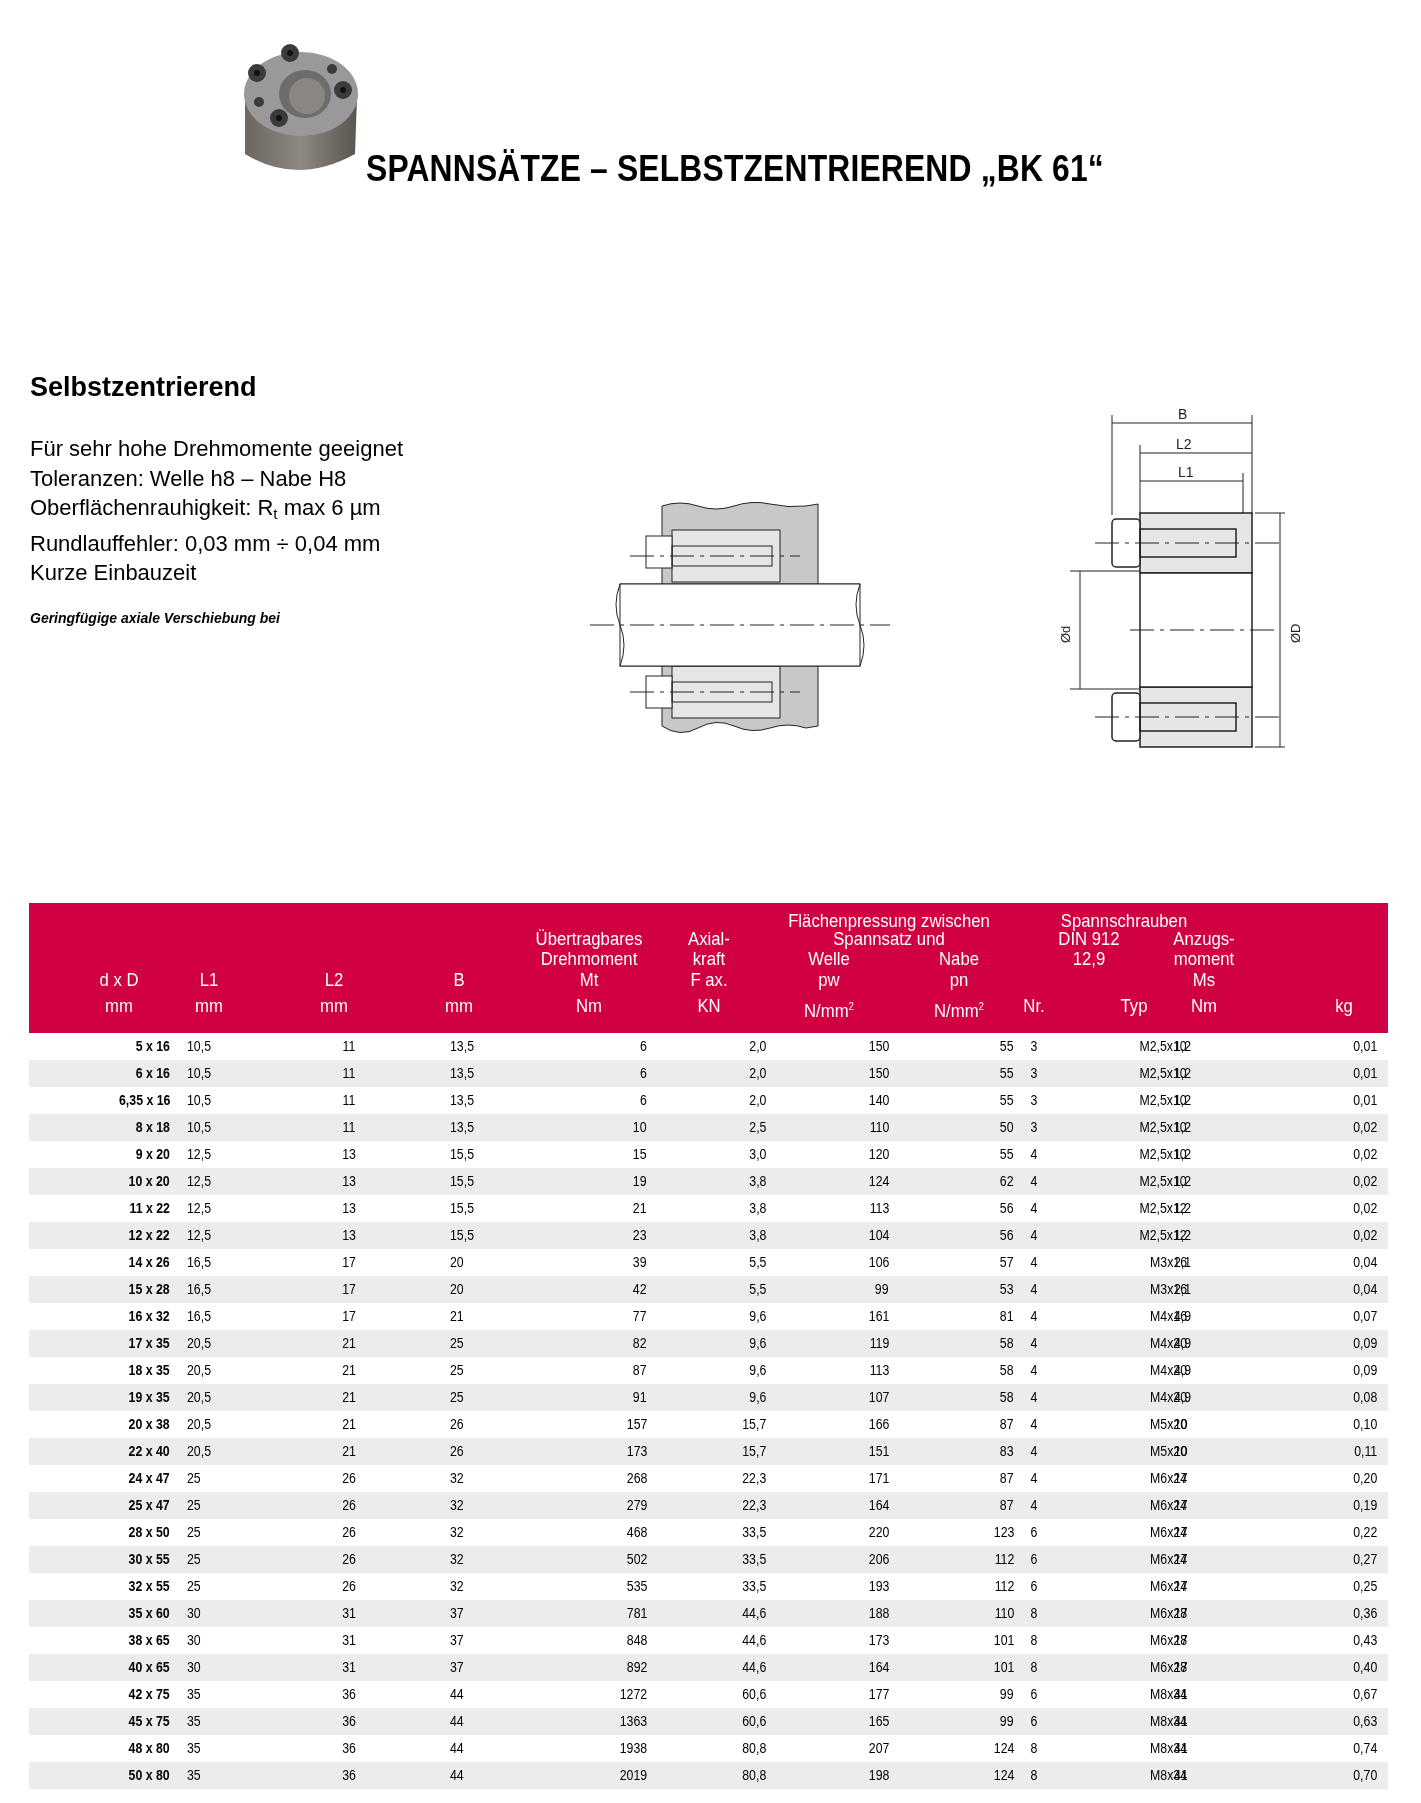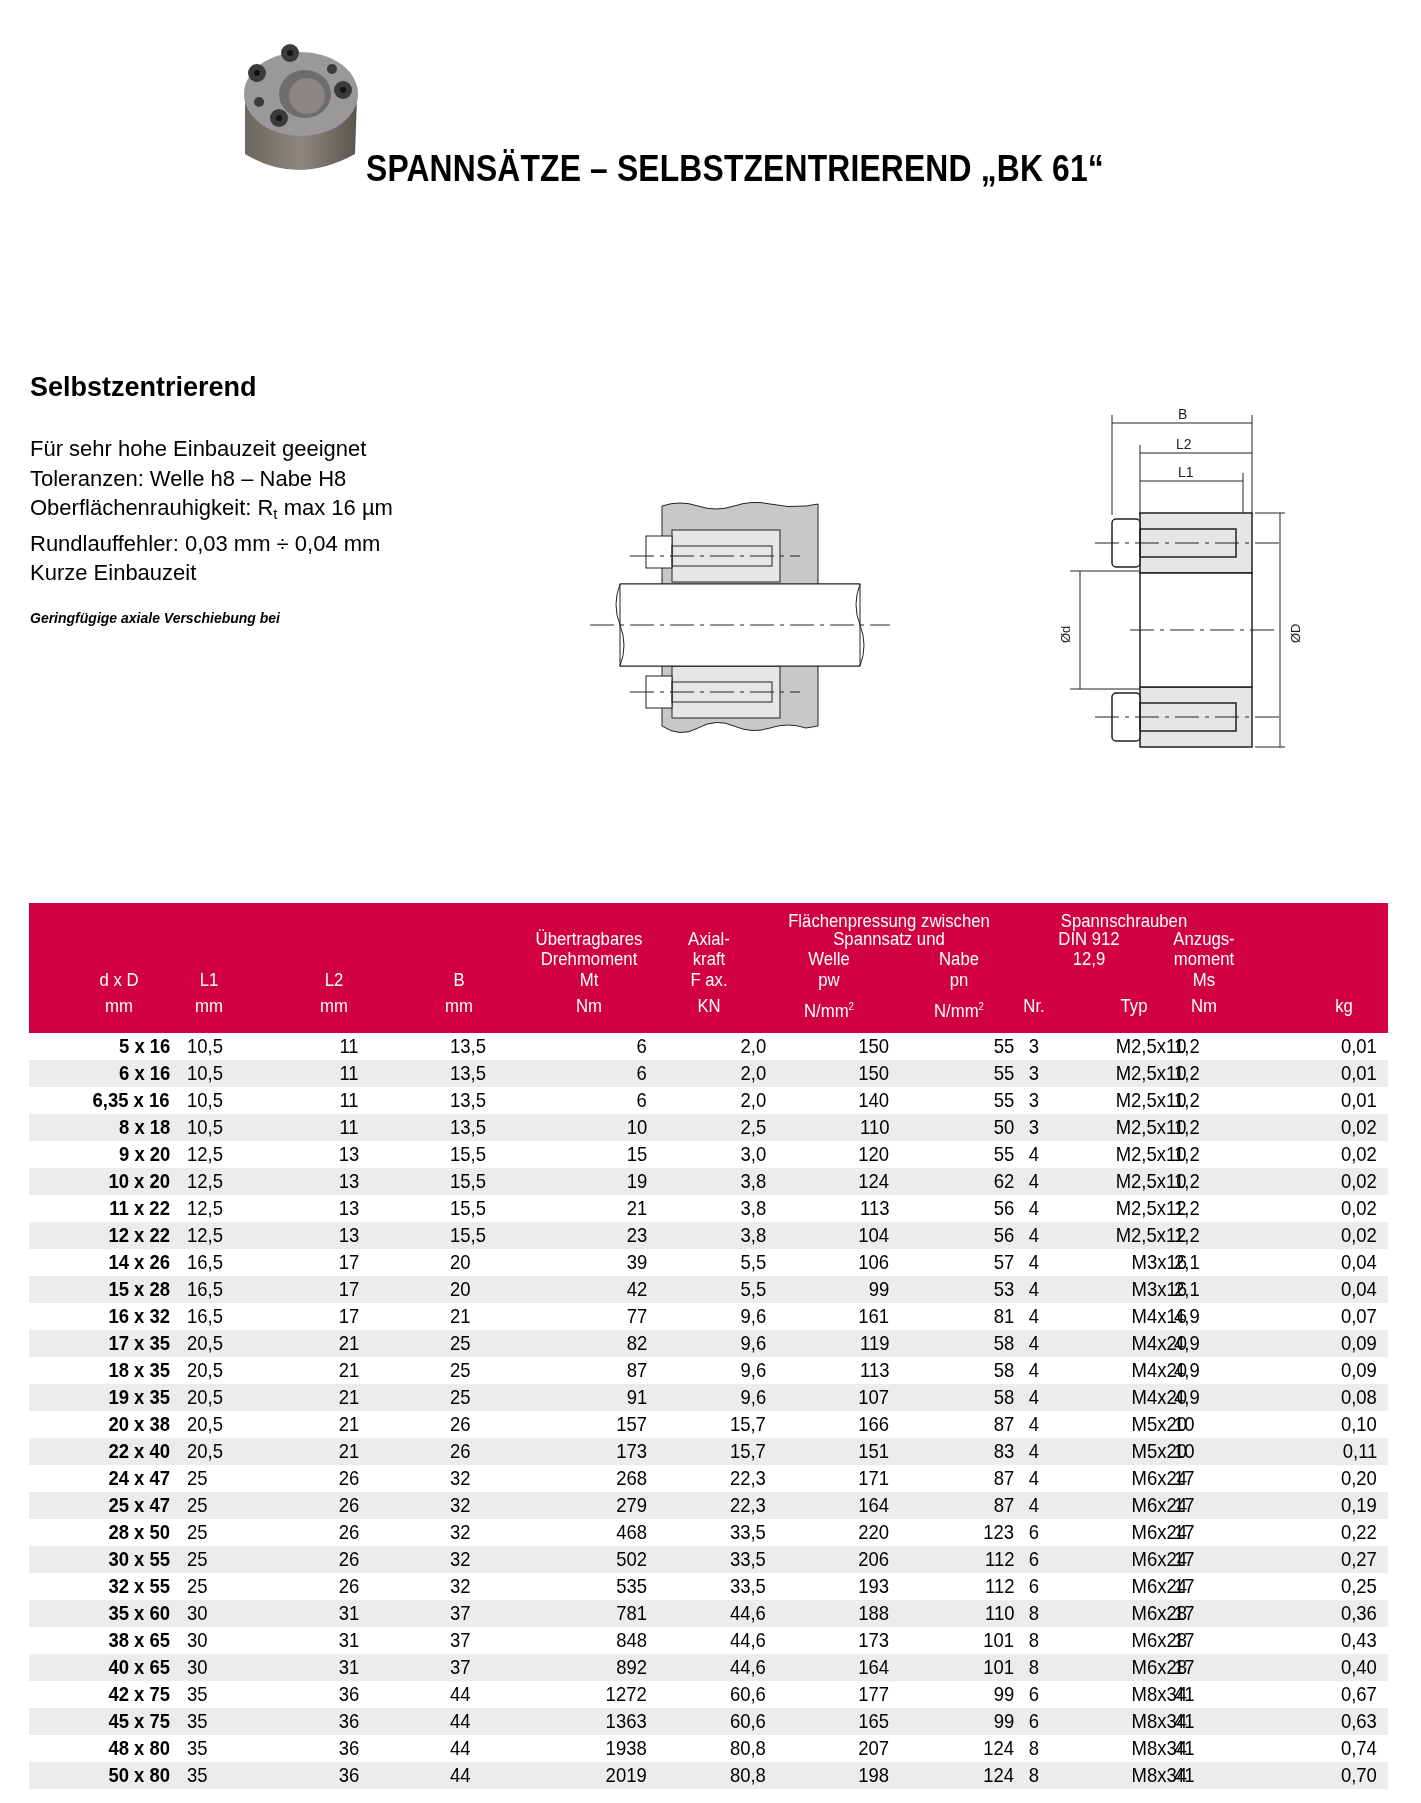--- a/index.html
+++ b/index.html
@@ -15,21 +15,21 @@
   .desc sub { font-size:15px; vertical-align:-4px; }
   .note { left:30px; top:597px; font-size:14px; font-weight:bold; font-style:italic; line-height:43px; }
   .drawing1 { left:590px; top:490px; width:300px; height:250px; }
   .drawing2 { left:1030px; top:405px; width:290px; height:345px; }
 
   .table { left:29px; top:903px; width:1359px; }
   .thead { position:relative; height:130px; background:#d10042; color:#fff; font-size:19px; }
   .thead span { position:absolute; white-space:nowrap; line-height:20px;
                 transform:scaleX(0.88); transform-origin:center top; }
   .thead sup { font-size:11px; vertical-align:7px; }
-  .row { position:relative; height:27px; font-size:21px; }
+  .row { position:relative; height:27px; font-size:14px; }
   .row:nth-child(even) { background:#ebecec; }
   .row span { position:absolute; top:2px; white-space:nowrap; line-height:22px;
               transform:scaleX(0.88); }
   .c0 { right:1218px; font-weight:bold; transform-origin:right top !important; }
   .c1 { left:158px; transform-origin:left top !important; }
   .c2 { left:295px; width:50px; text-align:center; transform-origin:center top !important; }
   .c3 { left:421px; transform-origin:left top !important; }
   .c4 { right:741px; transform-origin:right top !important; }
   .c5 { right:622px; transform-origin:right top !important; }
   .c6 { right:499px; transform-origin:right top !important; }
@@ -68,23 +68,23 @@
       <circle cx="106" cy="54" r="3"></circle>
       <circle cx="42" cy="82" r="3"></circle>
     </g>
 </svg>
 
 <div class="abs title">SPANNSÄTZE – SELBSTZENTRIEREND „BK 61“</div>
 
 <div class="abs subhead">Selbstzentrierend</div>
 
 <div class="abs desc">
-  <div>Für sehr hohe Einbauzeit geeignet</div>
+  <div>Für sehr hohe Drehmomente geeignet</div>
   <div>Toleranzen: Welle h8 – Nabe H8</div>
-  <div><span>Oberflächenrauhigkeit: R</span><sub>t</sub><span> max 16 µm</span></div>
+  <div><span>Oberflächenrauhigkeit: R</span><sub>t</sub><span> max 6 µm</span></div>
   <div>Rundlauffehler: 0,03 mm ÷ 0,04 mm</div>
   <div>Kurze Einbauzeit</div>
 </div>
 
 <div class="abs note">
   <div>Geringfügige axiale Verschiebung bei</div>
 </div>
 
 <svg class="abs drawing1" viewBox="0 0 300 250" fill="none" stroke="#222" stroke-width="1">
   <path d="M72 16 Q90 10 108 16 T144 16 T180 14 T216 16 L228 14 L228 236 L216 238 Q198 232 180 238 T144 236 T108 238 T72 236 Z" fill="#c8c8c8"></path>

